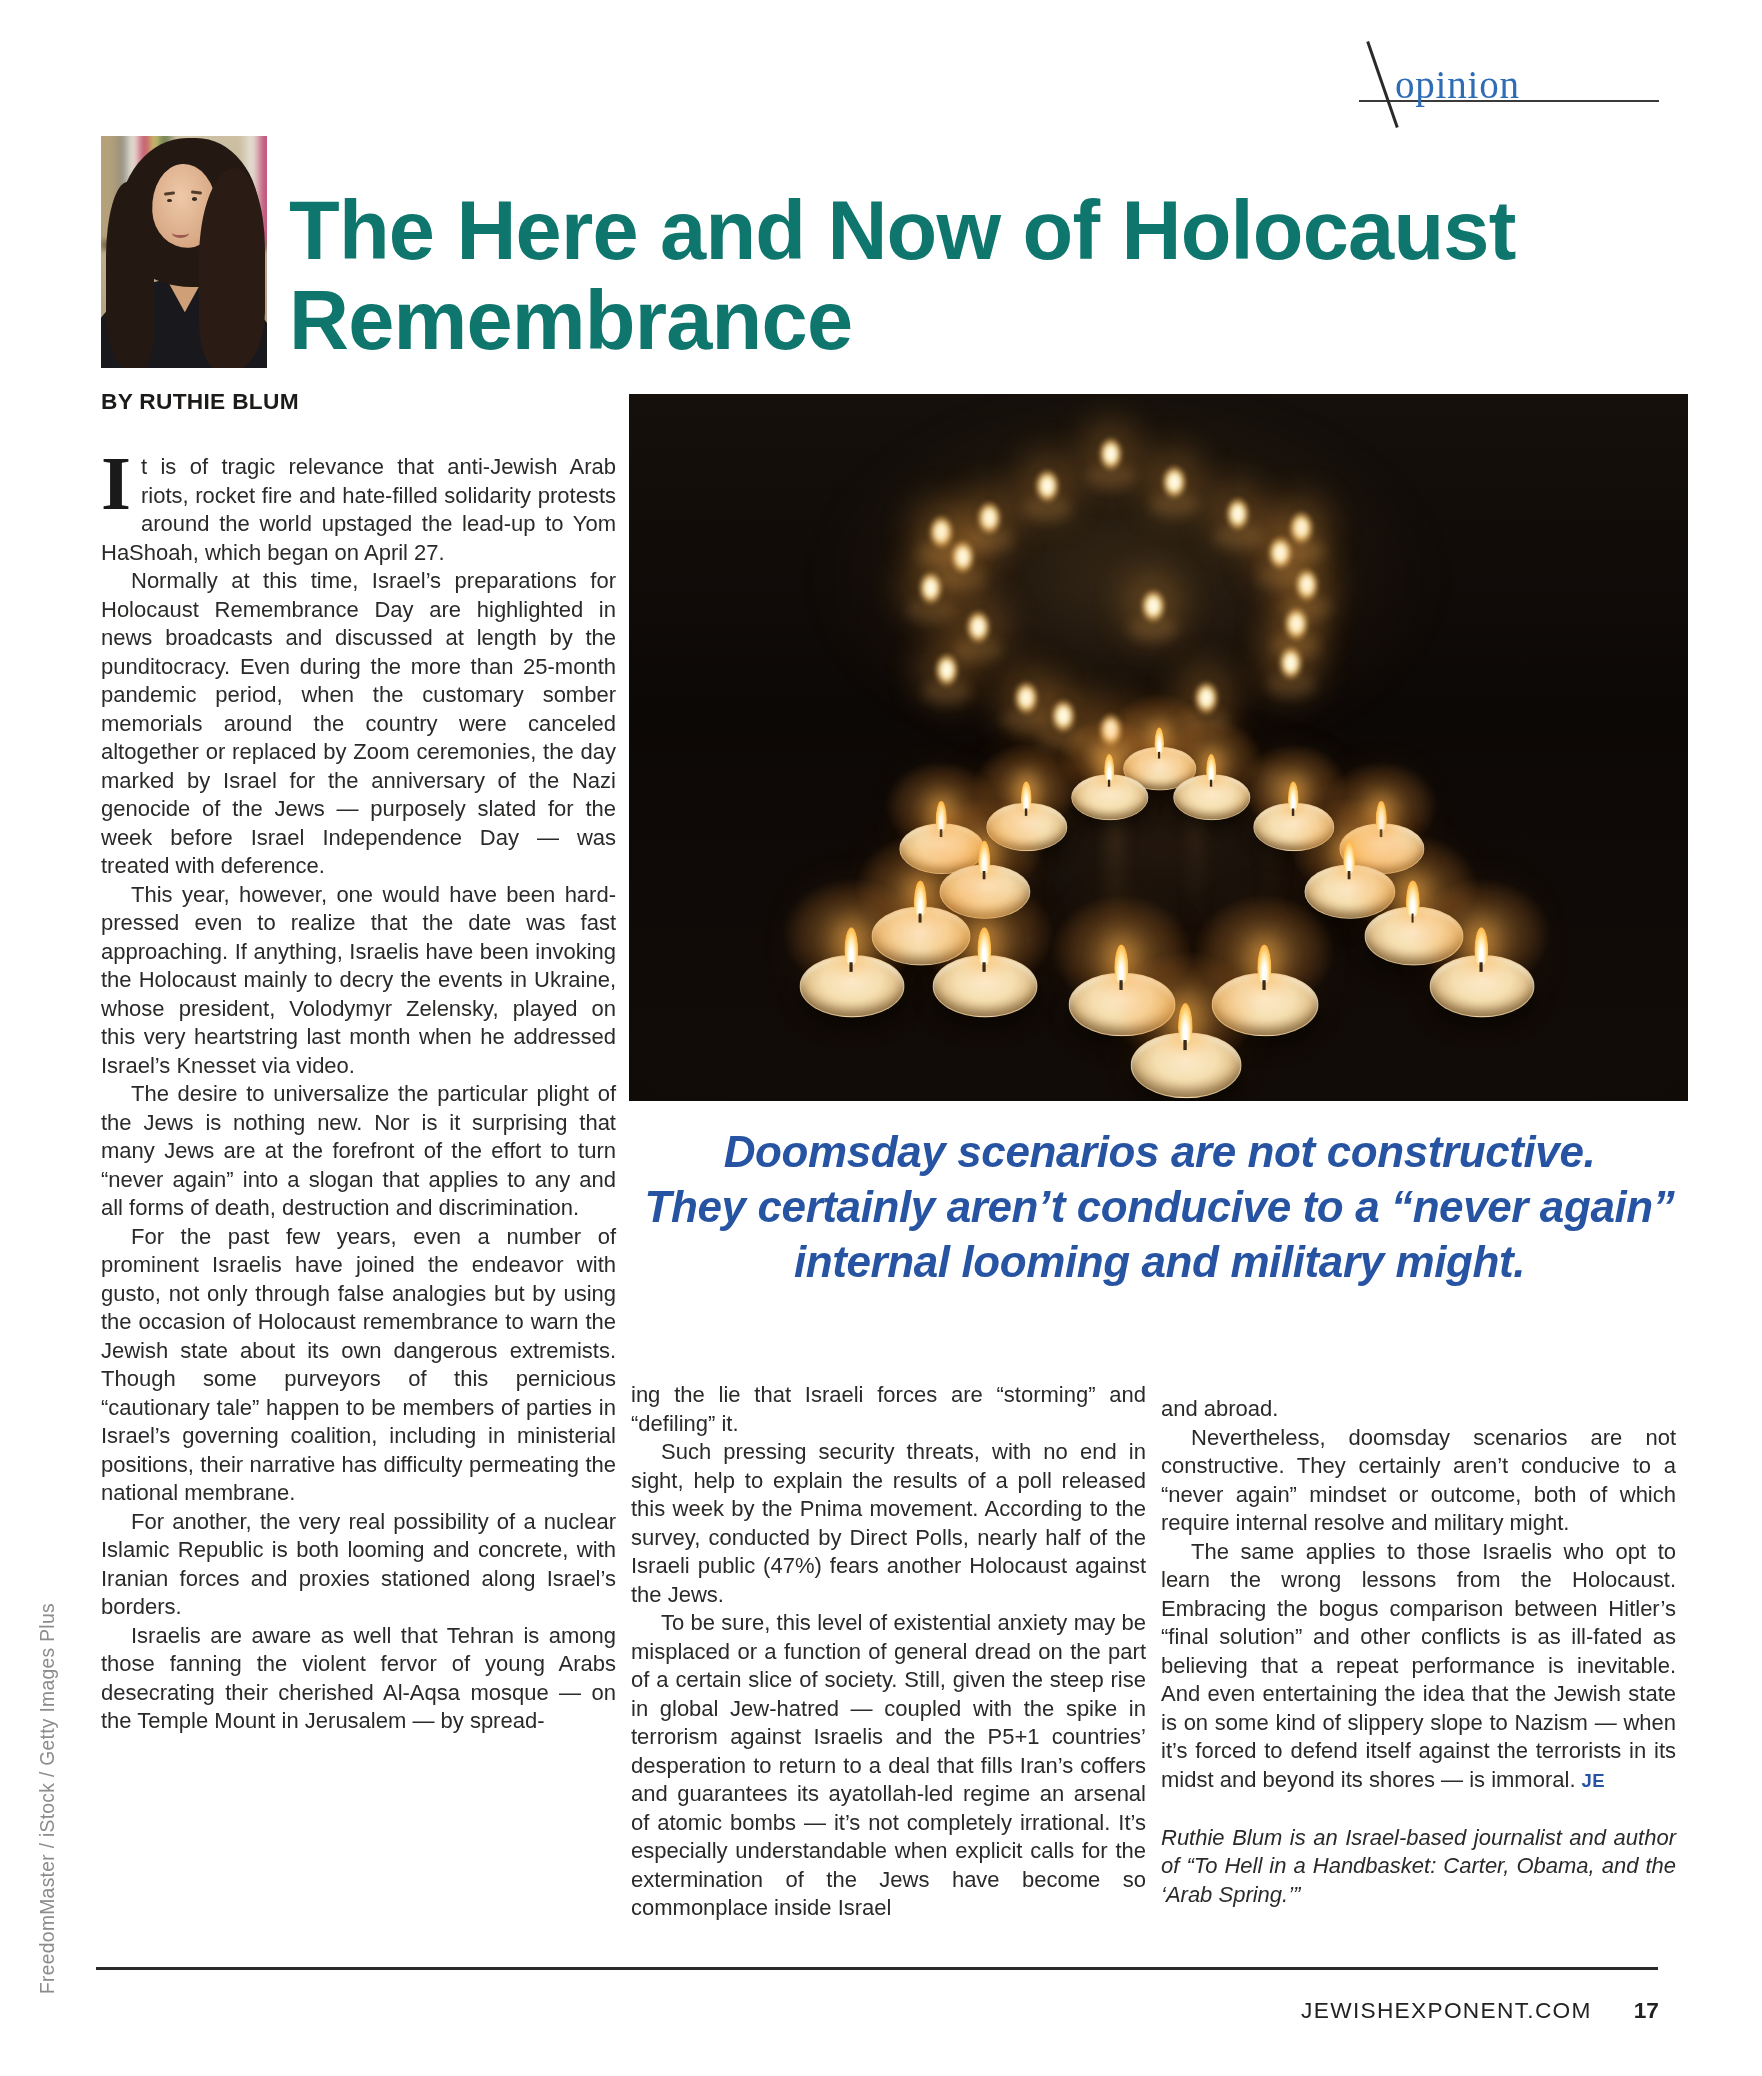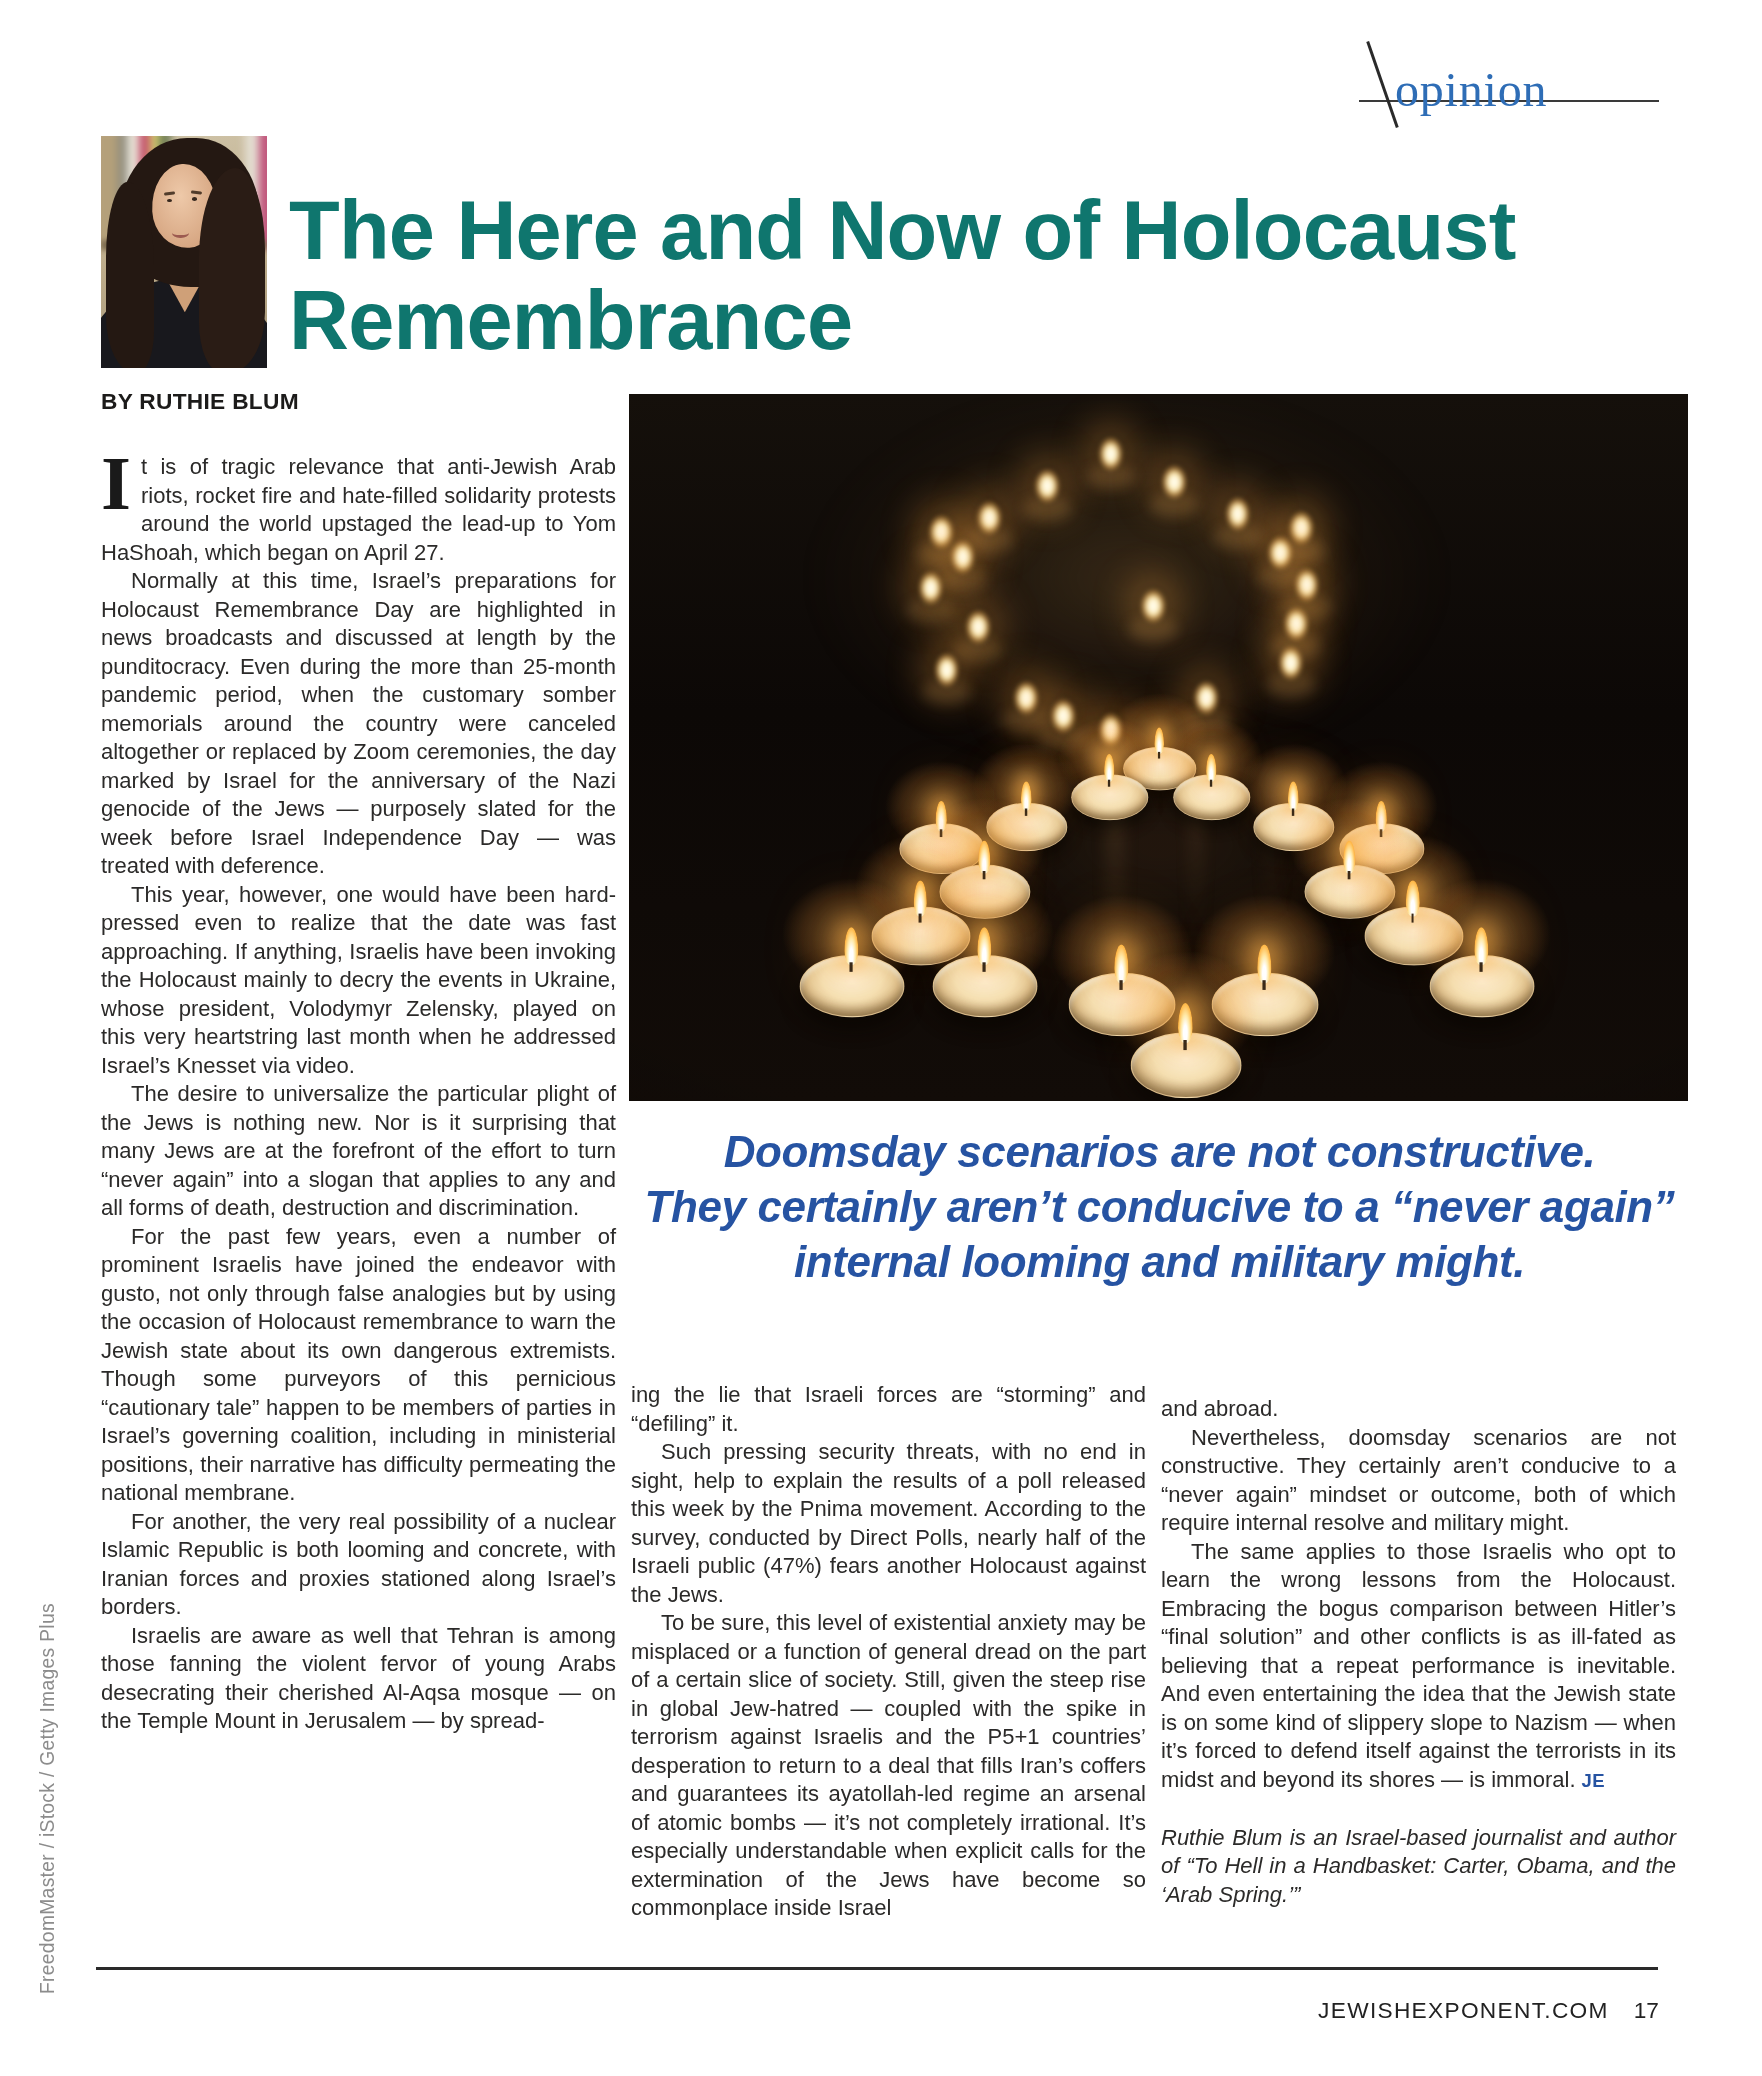--- a/index.html
+++ b/index.html
@@ -4,21 +4,21 @@
 <style>
   html,body{margin:0;padding:0;background:#ffffff;}
   .page{position:relative;width:1762px;height:2077px;background:#ffffff;overflow:hidden;
         font-family:"Liberation Sans",sans-serif;color:#2b2a29;}
 
   
   .op-rule{position:absolute;left:1359px;top:100px;width:300px;height:1.7px;background:#3a3a3a;}
   .op-slash{position:absolute;left:1381px;top:39px;width:2.5px;height:91px;background:#2a2a2a;
             transform:rotate(-19deg);}
   .op-label{position:absolute;left:1395px;top:62px;font-family:"Liberation Serif",serif;
-            font-size:48px;color:#2e6db6;letter-spacing:0.8px;}
+            font-size:39px;color:#2e6db6;letter-spacing:0.8px;}
 
   
   .author-photo{position:absolute;left:101px;top:136px;width:166px;height:232px;overflow:hidden;
                 background:linear-gradient(175deg,#cec2a6,#bcab8a 55%,#a8987a);}
   .ap-books{position:absolute;inset:-6.7px;filter:blur(4.2px);}
   .ap-books .bk{position:absolute;top:0;height:48%;}
   .ap-shelf{position:absolute;left:0;right:0;top:45%;height:4%;background:#7c6b50;filter:blur(2.5px);}
   .ap-body{position:absolute;left:-12%;top:61%;width:124%;height:56%;background:#18181d;
            border-radius:50% 50% 0 0 / 75% 85% 0 0;z-index:3;}
   .ap-neck{position:absolute;left:42%;top:42%;width:17%;height:24%;
@@ -93,21 +93,21 @@
   .pullquote{position:absolute;left:631px;top:1124px;width:1057px;margin:0;text-align:center;
              font-size:44px;line-height:55px;font-weight:bold;font-style:italic;color:#2653a2;
              letter-spacing:-0.4px;}
 
   
   .credit{position:absolute;left:37px;top:1548px;height:446px;width:25px;
           writing-mode:vertical-rl;transform:rotate(180deg);
           font-size:19.3px;color:#8c8c8c;letter-spacing:0.3px;}
   .foot-rule{position:absolute;left:96px;top:1967px;width:1562px;height:2.5px;background:#2a2a2a;}
   .foot-text{position:absolute;right:103px;top:1997px;font-size:22.7px;letter-spacing:1.3px;color:#222;}
-  .foot-text .pagenum{font-weight:normal;margin-left:25px;letter-spacing:0;}
+  .foot-text .pagenum{font-weight:bold;margin-left:42px;letter-spacing:0;}
 </style>
 </head>
 <body>
 
 <div class="page">
 
   <div>
     <div class="op-rule"></div>
     <div class="op-slash"></div>
     <div class="op-label">opinion</div>

